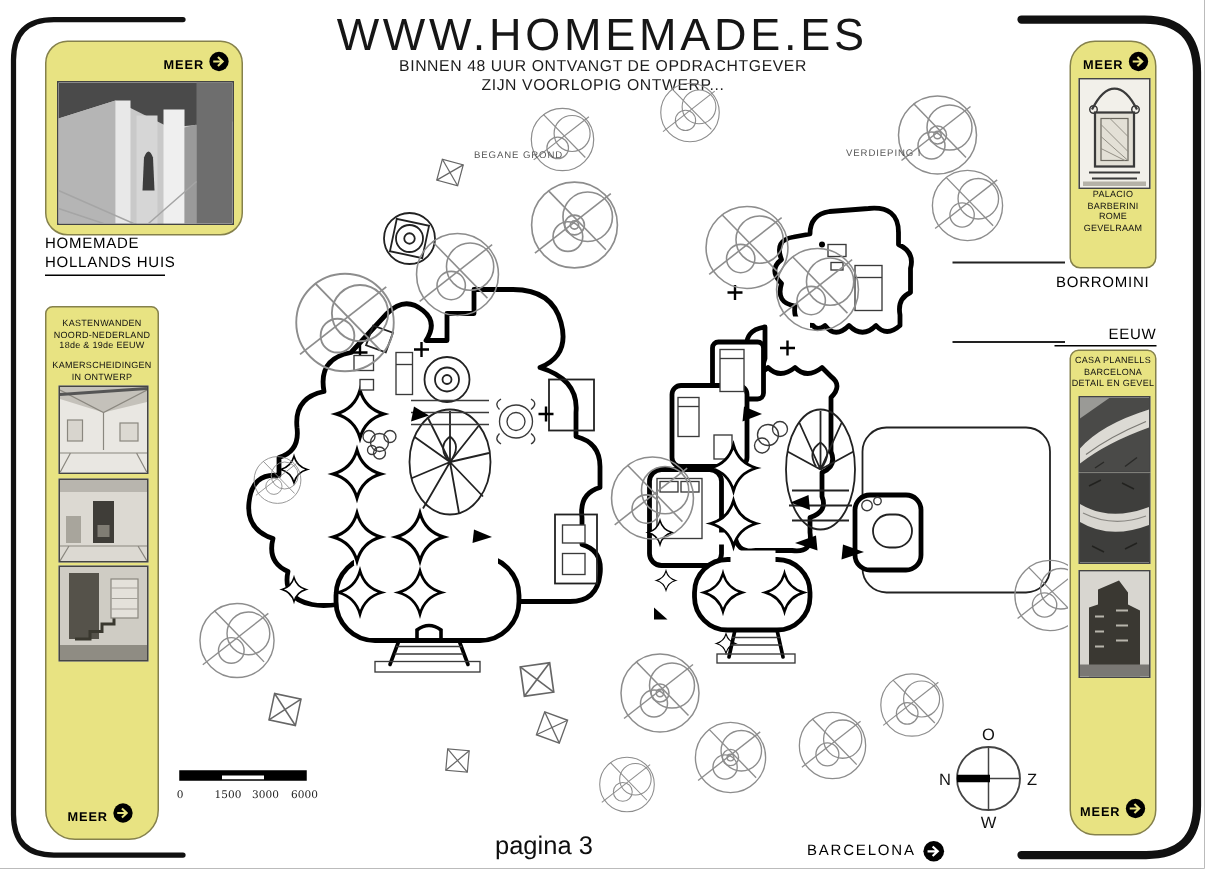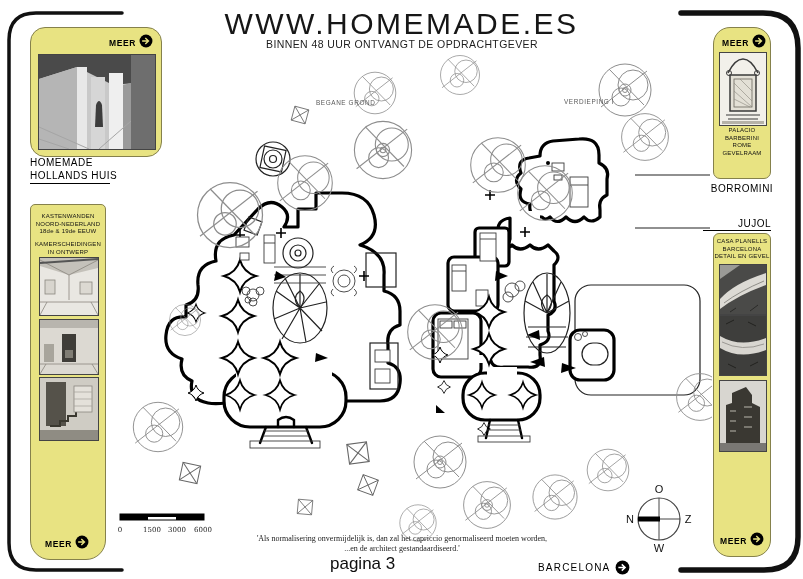--- a/index.html
+++ b/index.html
@@ -50,20 +50,21 @@
 <div id="stage">
 
   <svg class="abs" width="803" height="579" style="left:0;top:0">
     <path d="M122 13 H36 Q9 13 9 40 V543 Q9 570 36 570 H122" stroke="#111" stroke-width="3.5" fill="none" stroke-linecap="round"></path>
     <path d="M681 13 H763 Q798 13 798 48 V537 Q798 570 764 570 H681" stroke="#111" stroke-width="5.5" fill="none" stroke-linecap="round"></path>
   </svg>
 
   <div class="abs" id="site-title">WWW.HOMEMADE.ES</div>
   <div class="abs" id="subtitle">
     <div>BINNEN 48 UUR ONTVANGT DE OPDRACHTGEVER</div>
+    <div>ZIJN VOORLOPIG ONTWERP...</div>
   </div>
 
   <svg class="abs" id="canvas" width="612" height="505" viewBox="0 0 612 505" style="left:100px;top:55px">
     <defs>
       <g id="tree" fill="none" stroke="#8d8d8d" stroke-width="1">
         <circle r="26"></circle>
           <circle cx="8" cy="-5" r="15"></circle>
           <circle cx="-4" cy="7" r="9"></circle>
         <line x1="-24" y1="17" x2="22" y2="-19"></line>
           <line x1="-16" y1="-21" x2="19" y2="15"></line>
@@ -374,23 +375,23 @@
       <path d="M14 30 L32 48 M14 38 L32 54 M14 46 L30 54 M20 26 L32 38" stroke="#8a877d" stroke-width=".6"></path>
       <path d="M6 62 H40 M8 66 H38" stroke="#3a3a3a" stroke-width="1.2"></path>
       <rect x="2" y="68" width="42" height="3" fill="#b5b2a8"></rect>
     </svg>
     <div class="panel-caption" style="top:99px">
       <div>PALACIO BARBERINI</div>
       <div>ROME</div>
       <div>GEVELRAAM</div>
     </div>
   </div>
-  <div class="sec-label" style="left:704px;top:183px;width:76px;text-align:center">BORROMINI</div>
-
-  <div class="sec-label abs" id="jujol-header" style="left:703px;top:218px">JUJOL</div>
+  <div class="sec-label" style="left:704px;top:183px;width:76px;">BORROMINI</div>
+
+  <div class="sec-label abs" id="jujol-header" style="left:703px;top:218px">EEUW</div>
 
   <div class="panel" id="panel-jujol">
     <div class="panel-caption" style="top:4px">
       <div>CASA PLANELLS</div>
       <div>BARCELONA</div>
       <div>DETAIL EN GEVEL</div>
     </div>
     <svg class="photo" style="left:5px;top:30px" width="46" height="49" viewBox="0 0 46 49" preserveAspectRatio="none">
       <rect width="46" height="49" fill="#4a4a48"></rect>
       <polygon points="0,0 20,0 0,14" fill="#9a9a96"></polygon>
@@ -412,24 +413,20 @@
     </svg>
     <div class="meer-btn" style="left:6px;bottom:10px">
       <span class="meer-text">MEER</span>
       <svg width="14" height="14" viewBox="0 0 20 20">
         <circle cx="10" cy="10" r="9.2" fill="#000"></circle>
         <path d="M4.5 10 H12.5 M9 5.8 L13.5 10 L9 14.2" stroke="#e8e382" stroke-width="2" fill="none"></path>
       </svg>
     </div>
   </div>
 
-  <div class="abs" id="quote">
-    <div>'Als normalisering onvermijdelijk is, dan zal het capriccio genormaliseerd moeten worden,</div>
-    <div>...en de architect gestandaardiseerd.'</div>
-  </div>
   <div class="abs" id="page-label">pagina 3</div>
   <div class="abs" id="volgende">
     <span class="v-text">BARCELONA</span>
     <svg width="15" height="15" viewBox="0 0 20 20">
       <circle cx="10" cy="10" r="9.2" fill="#000"></circle>
       <path d="M4.5 10 H12.5 M9 5.8 L13.5 10 L9 14.2" stroke="#fff" stroke-width="2" fill="none"></path>
     </svg>
   </div>
 
 </div>

